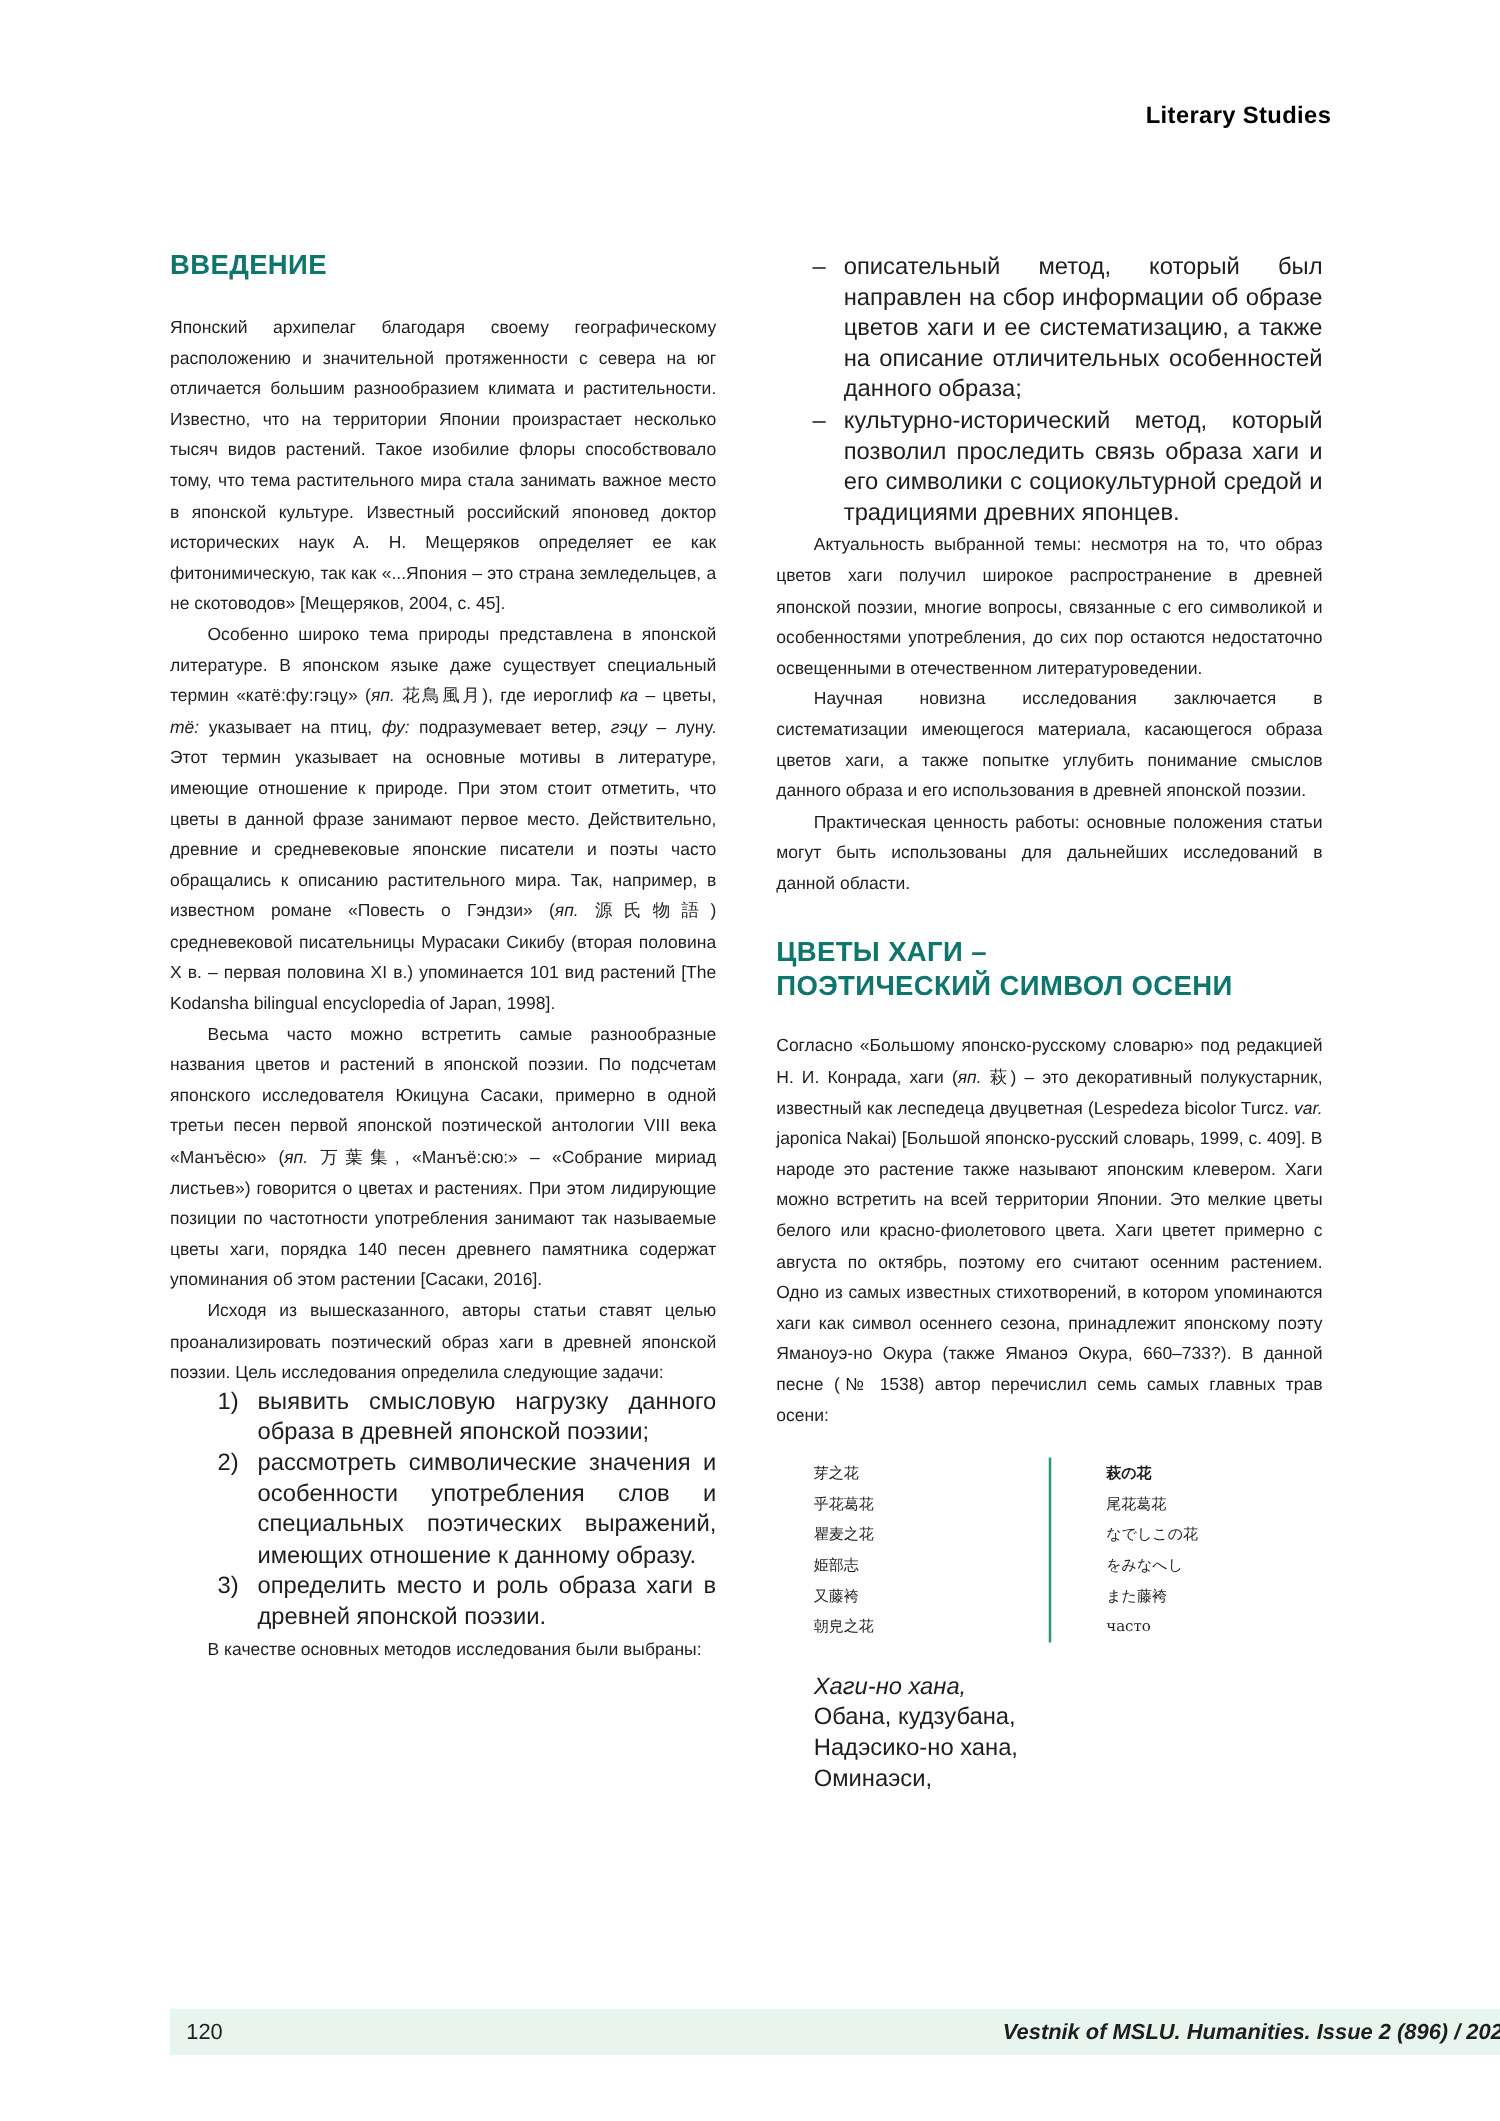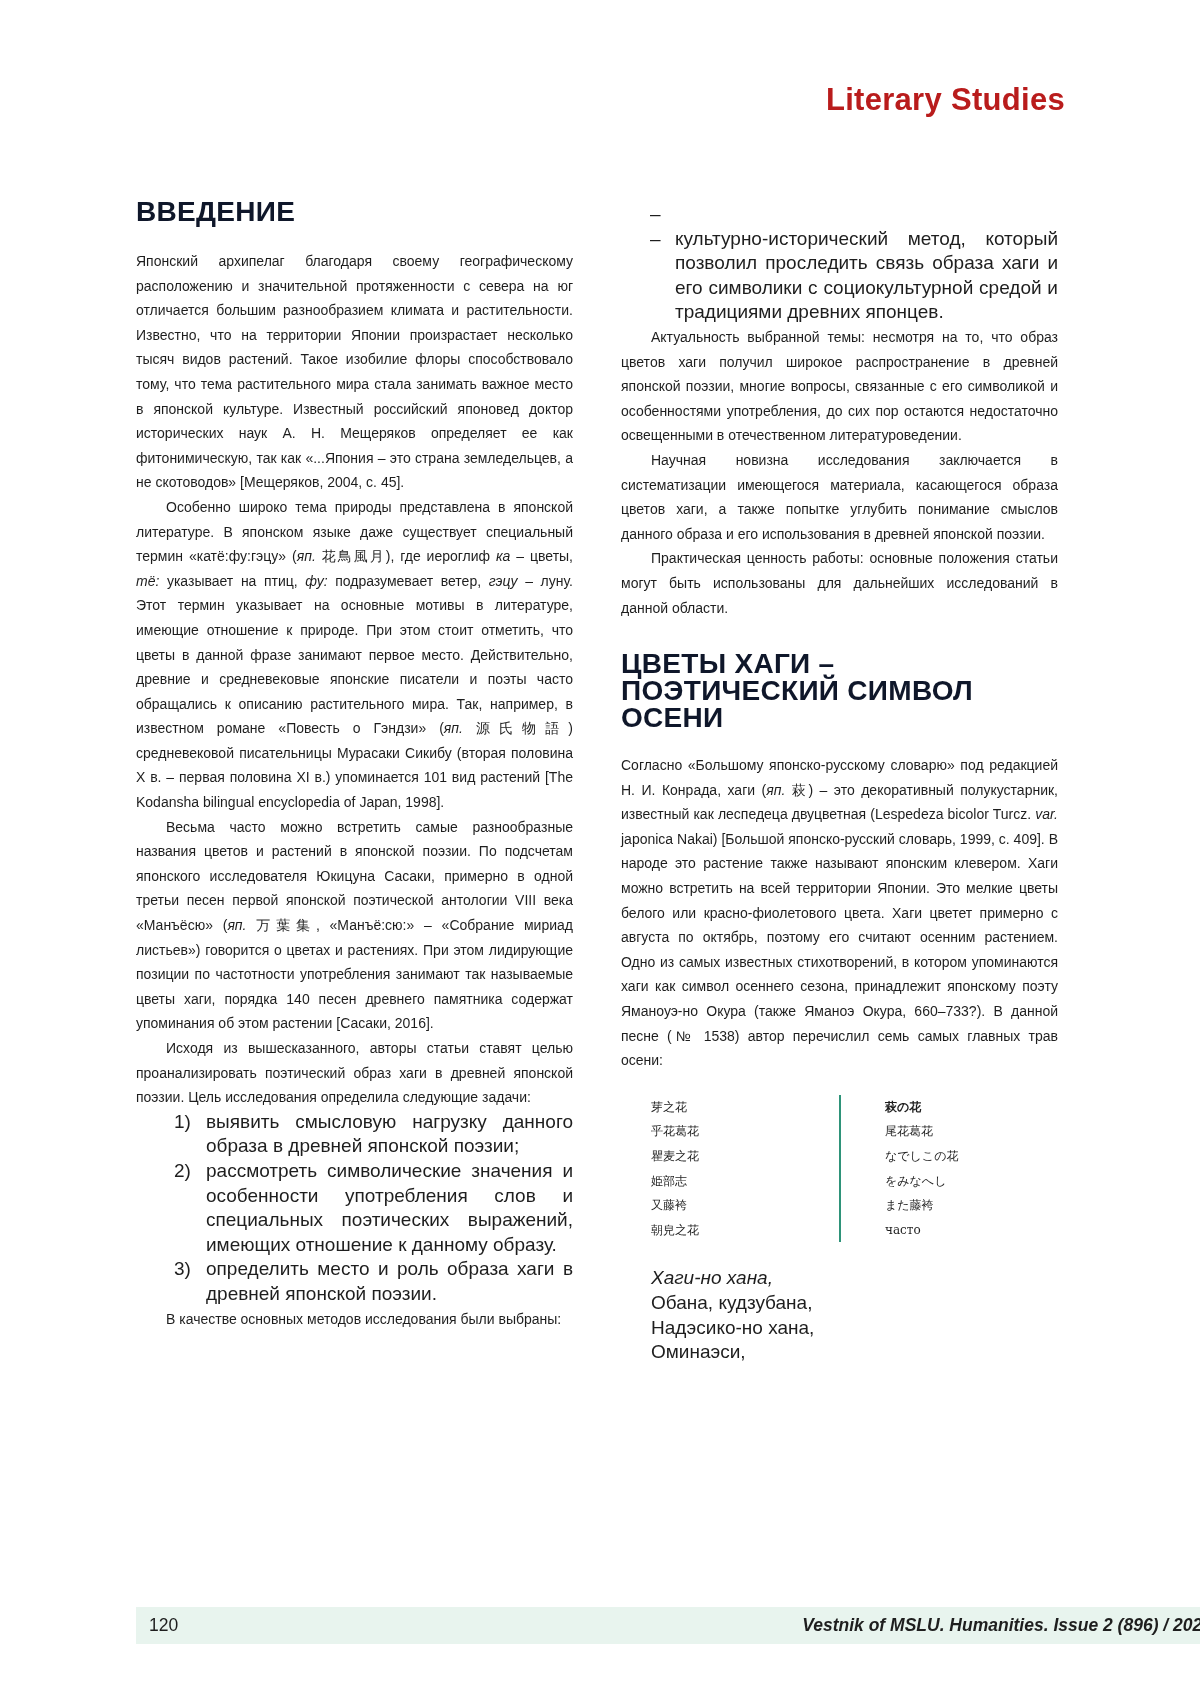--- a/index.html
+++ b/index.html
@@ -6,31 +6,31 @@
   .page {
     position:relative;
     width:1200px; height:1697px;
     background:#ffffff;
     font-family:"Liberation Sans", sans-serif;
     color:#1e1e1e;
     overflow:hidden;
   }
   .header-title {
     position:absolute; top:82px; right:135px;
-    font-size:31px; font-weight:600; letter-spacing:0.3px;
-    color:#b91c1c;
+    font-size:19px; font-weight:600; letter-spacing:0.3px;
+    color:#000000;
   }
   .col { position:absolute; width:437px; }
   .col-left  { left:136px; top:198px; }
   .col-right { left:621px; top:202px; }
 
   .sec-heading {
     margin:0 0 24px 0;
-    font-size:28px; line-height:27px; font-weight:700;
-    letter-spacing:0.3px; color:#0f172a;
+    font-size:22px; line-height:27px; font-weight:700;
+    letter-spacing:0.3px; color:#0f766e;
   }
   .sec-heading .hl { display:block; }
   .sec-heading.mid { margin:30px 0 22px 0; }
 
   .body {
     margin:0;
     font-size:14px; line-height:24.6px;
     text-align:justify;
   }
   .ind { text-indent:30px; }
@@ -95,20 +95,21 @@
         <span class="task-text"><span>определить место и роль образа хаги в древней японской поэзии.</span></span>
       </li>
     </ol>
     <p class="body ind"><span>В качестве основных методов исследования были выбраны:</span></p>
   </div>
 
   <div class="col col-right">
     <ul class="bullets">
       <li class="bullet">
         <span class="bullet-marker">–</span>
+        <span class="bullet-text"><span>описательный метод, который был направлен на сбор информации об образе цветов хаги и ее систематизацию, а также на описание отличительных особенностей данного образа;</span></span>
       </li>
       <li class="bullet">
         <span class="bullet-marker">–</span>
         <span class="bullet-text"><span>культурно-исторический метод, который позволил проследить связь образа хаги и его символики с социокультурной средой и традициями древних японцев.</span></span>
       </li>
     </ul>
     <p class="body ind"><span>Актуальность выбранной темы: несмотря на то, что образ цветов хаги получил широкое распространение в древней японской поэзии, многие вопросы, связанные с его символикой и особенностями употребления, до сих пор остаются недостаточно освещенными в отечественном литературоведении.</span></p>
     <p class="body ind"><span>Научная новизна исследования заключается в систематизации имеющегося материала, касающегося образа цветов хаги, а также попытке углубить понимание смыслов данного образа и его использования в древней японской поэзии.</span></p>
     <p class="body ind"><span>Практическая ценность работы: основные положения статьи могут быть использованы для дальнейших исследований в данной области.</span></p>
     <h2 class="sec-heading mid">

